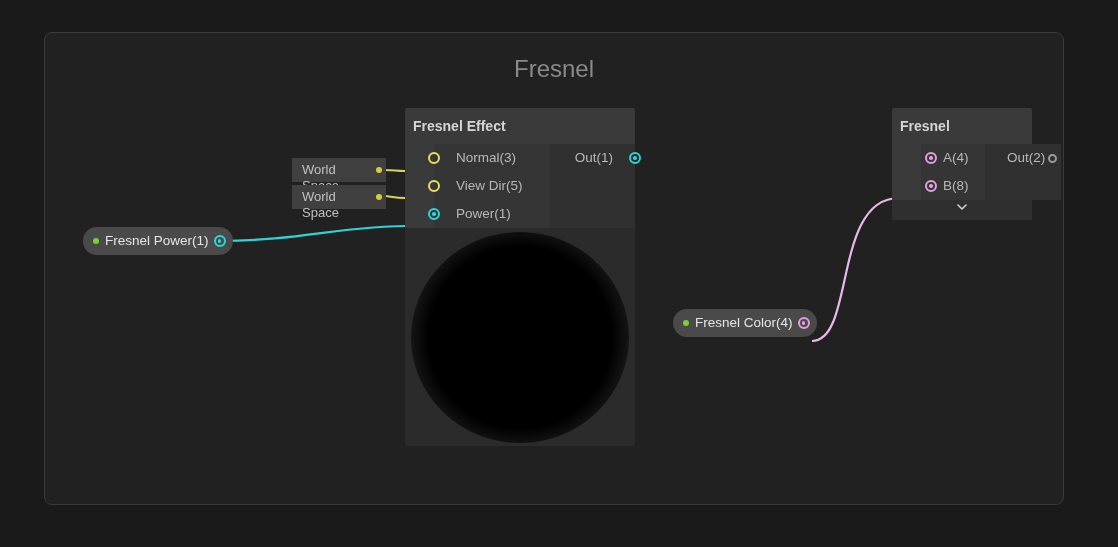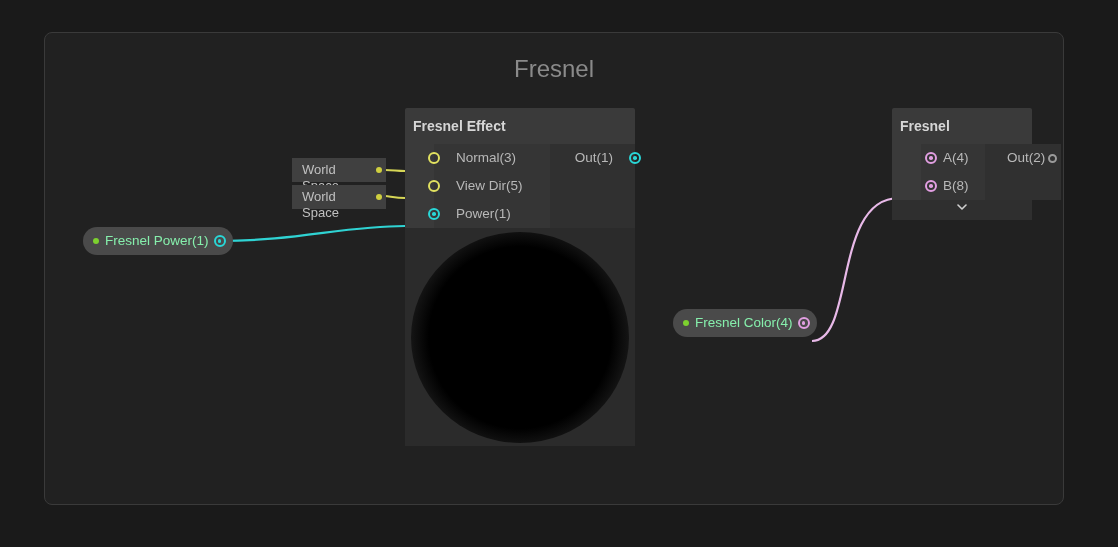--- a/index.html
+++ b/index.html
@@ -88,21 +88,21 @@
     top: -2px;
   }
   .chevron svg { display: block; }
   
   
   .pill {
     position: absolute;
     background: #4a4a4a;
     border-radius: 14px;
     padding: 5px 24px 11px 22px;
-    color: #86efac;
+    color: #e5e5e5;
     font-size: 13.5px;
     line-height: 18px;
     height: 28px;
   }
   .pill .status-dot {
     position: absolute;
     left: 10px; top: 50%; transform: translateY(-50%);
     width: 6px; height: 6px; border-radius: 50%;
     background: #7dd12f;
   }

